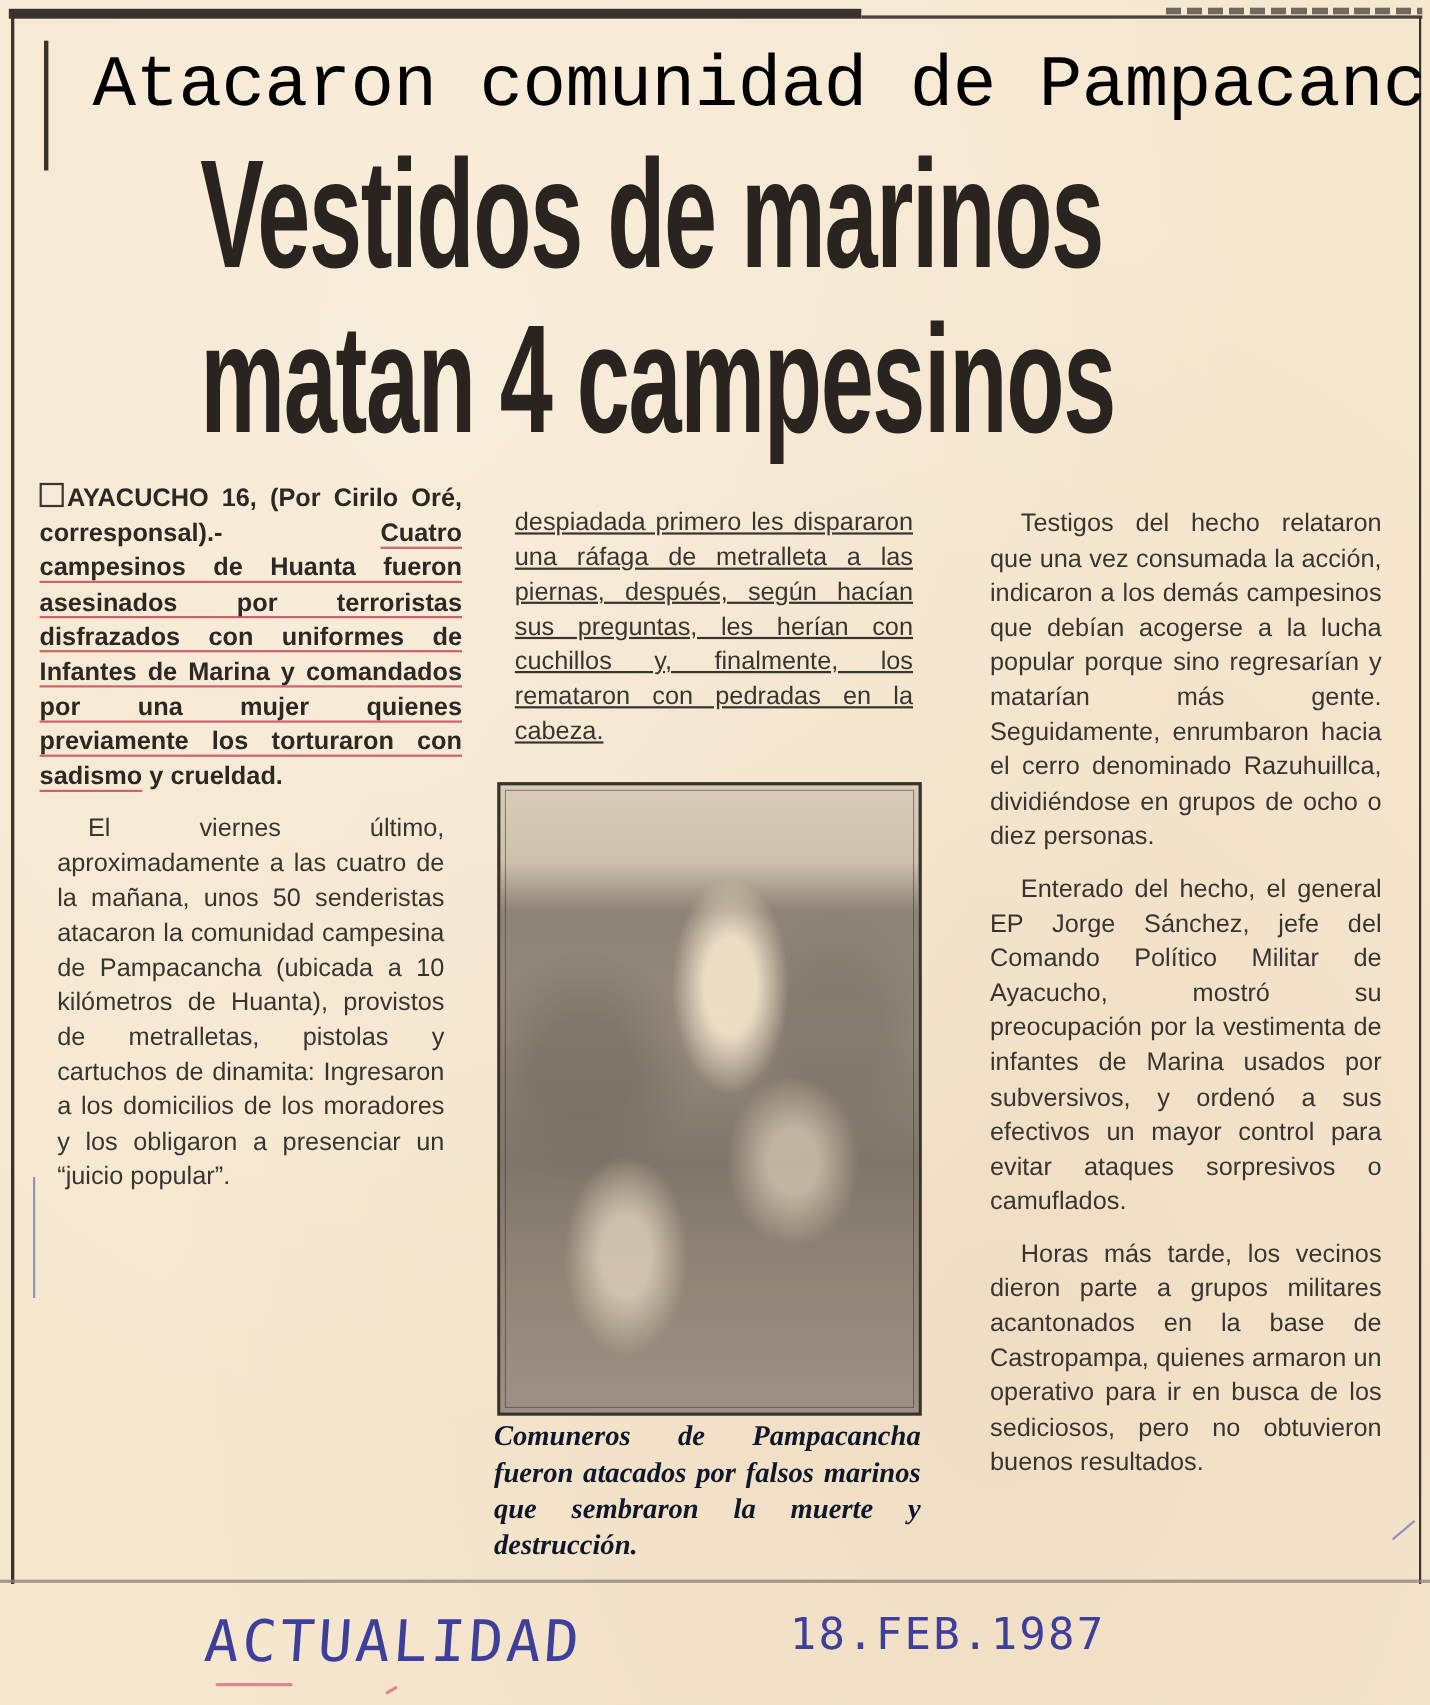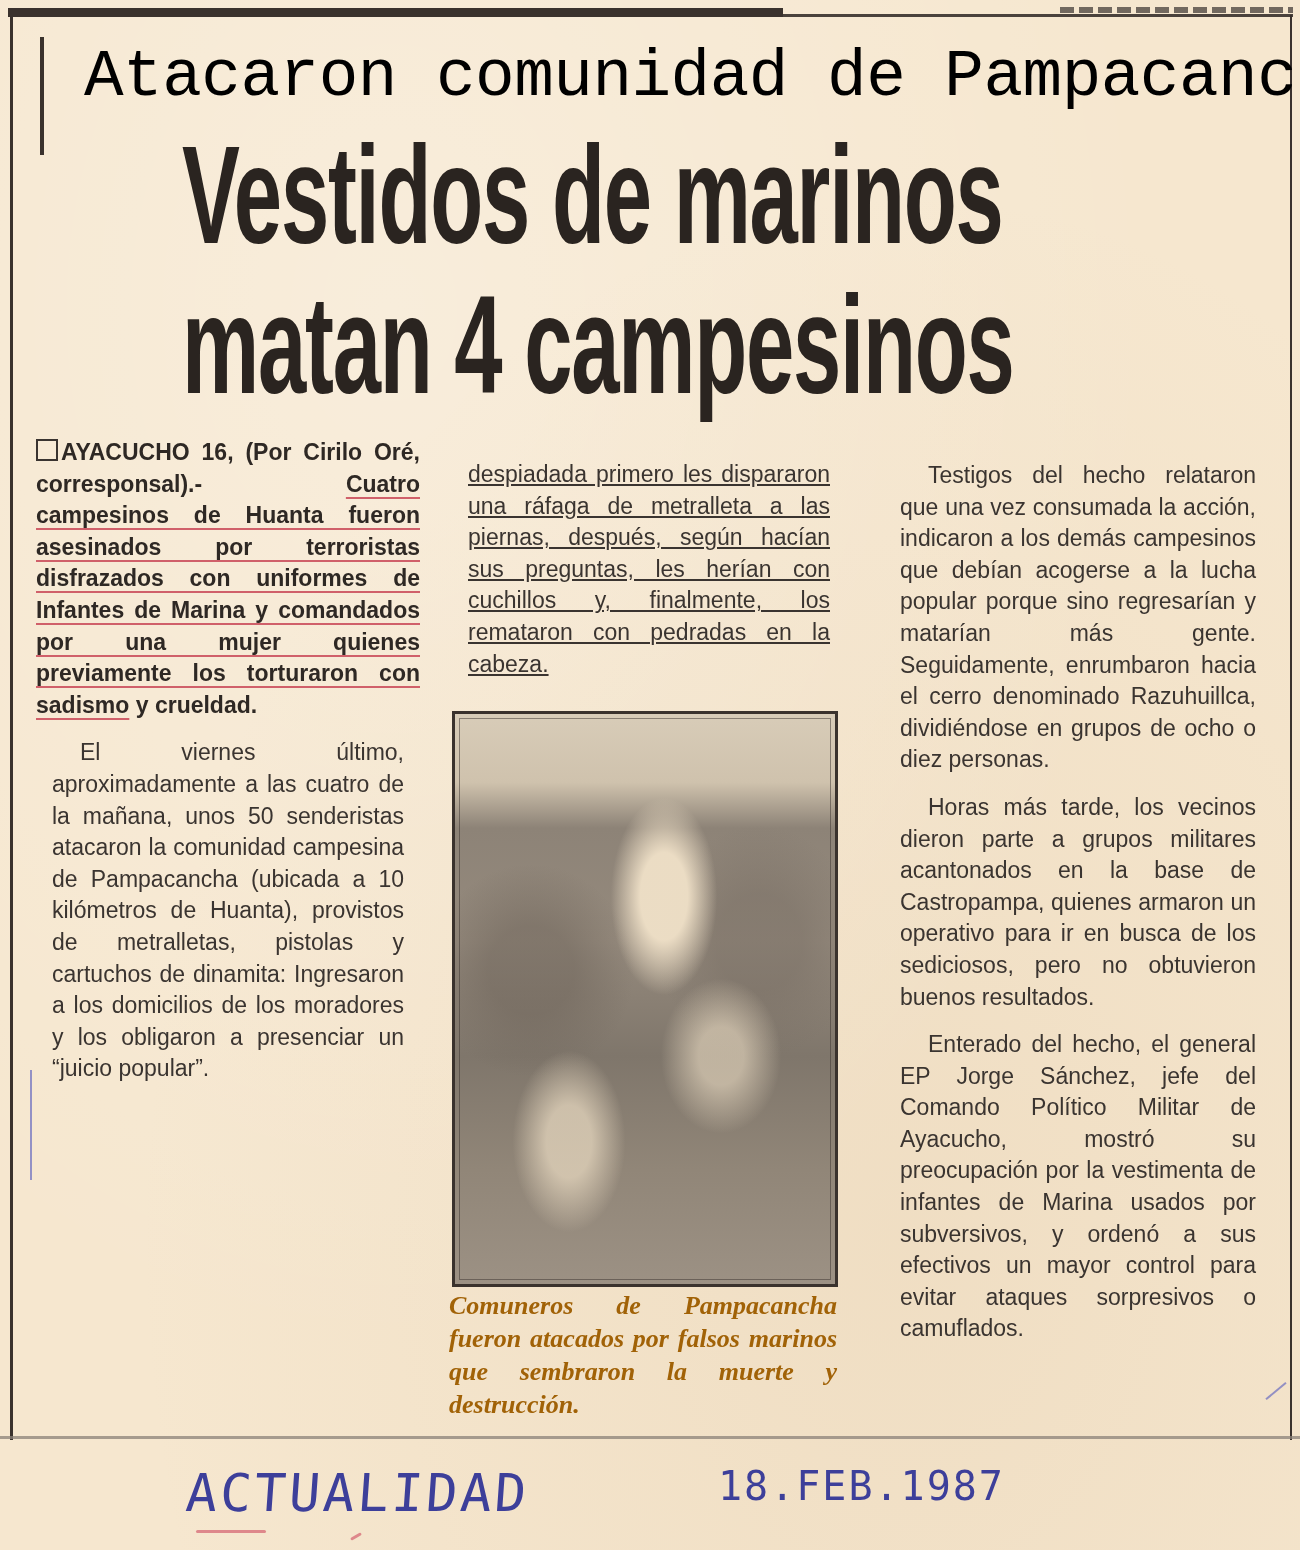--- a/index.html
+++ b/index.html
@@ -181,21 +181,21 @@
       position: absolute;
       left: 449px;
       top: 1289px;
       width: 388px;
       font-family: "Liberation Serif", serif;
       font-style: italic;
       font-weight: bold;
       font-size: 26px;
       line-height: 33px;
       text-align: justify;
-      color: #a16207;
+      color: #0f172a;
     }
     .handwriting {
       position: absolute;
       top: 1463px;
       font-family: "DejaVu Sans Mono", monospace;
       font-size: 52px;
       color: #3d3f9a;
       letter-spacing: 3px;
       font-weight: normal;
     }
@@ -254,22 +254,22 @@
   <p style="margin:16px;text-decoration:underline;">despiadada primero les dispararon una ráfaga de metralleta a las piernas, después, según hacían sus preguntas, les herían con cuchillos y, finalmente, los remataron con pedradas en la cabeza.</p>
 </div>
 
 <div class="photo" title="Photo of stone walls and rocky terrain in Pampacancha">
   <div class="photo-inner-frame"></div>
 </div>
 <div class="caption">Comuneros de Pampacancha fueron atacados por falsos marinos que sembraron la muerte y destrucción.</div>
 
 <div class="column col3">
   <p class="para">Testigos del hecho relataron que una vez consumada la acción, indicaron a los demás campesinos que debían acogerse a la lucha popular porque sino regresarían y matarían más gente. Seguidamente, enrumbaron hacia el cerro denominado Razuhuillca, dividiéndose en grupos de ocho o diez personas.</p>
+  <p class="para">Enterado del hecho, el general EP Jorge Sánchez, jefe del Comando Político Militar de Ayacucho, mostró su preocupación por la vestimenta de infantes de Marina usados por subversivos, y ordenó a sus efectivos un mayor control para evitar ataques sorpresivos o camuflados.</p>
   <p class="para">Horas más tarde, los vecinos dieron parte a grupos militares acantonados en la base de Castropampa, quienes armaron un operativo para ir en busca de los sediciosos, pero no obtuvieron buenos resultados.</p>
-  <p class="para">Enterado del hecho, el general EP Jorge Sánchez, jefe del Comando Político Militar de Ayacucho, mostró su preocupación por la vestimenta de infantes de Marina usados por subversivos, y ordenó a sus efectivos un mayor control para evitar ataques sorpresivos o camuflados.</p>
 </div>
 
 <div class="pen-mark" style="left:196px; top:1530px; width:70px;"></div>
 <div class="pen-mark" style="left:350px; top:1535px; width:12px; transform:rotate(-30deg);"></div>
 <div class="blue-mark" style="left:30px; top:1070px; height:110px;"></div>
 <div class="blue-mark" style="left:1275px; top:1378px; height:26px; transform:rotate(50deg);"></div>
 
 <div class="handwriting hw-source">ACTUALIDAD</div>
 <div class="handwriting hw-date">18.FEB.1987</div>
 

